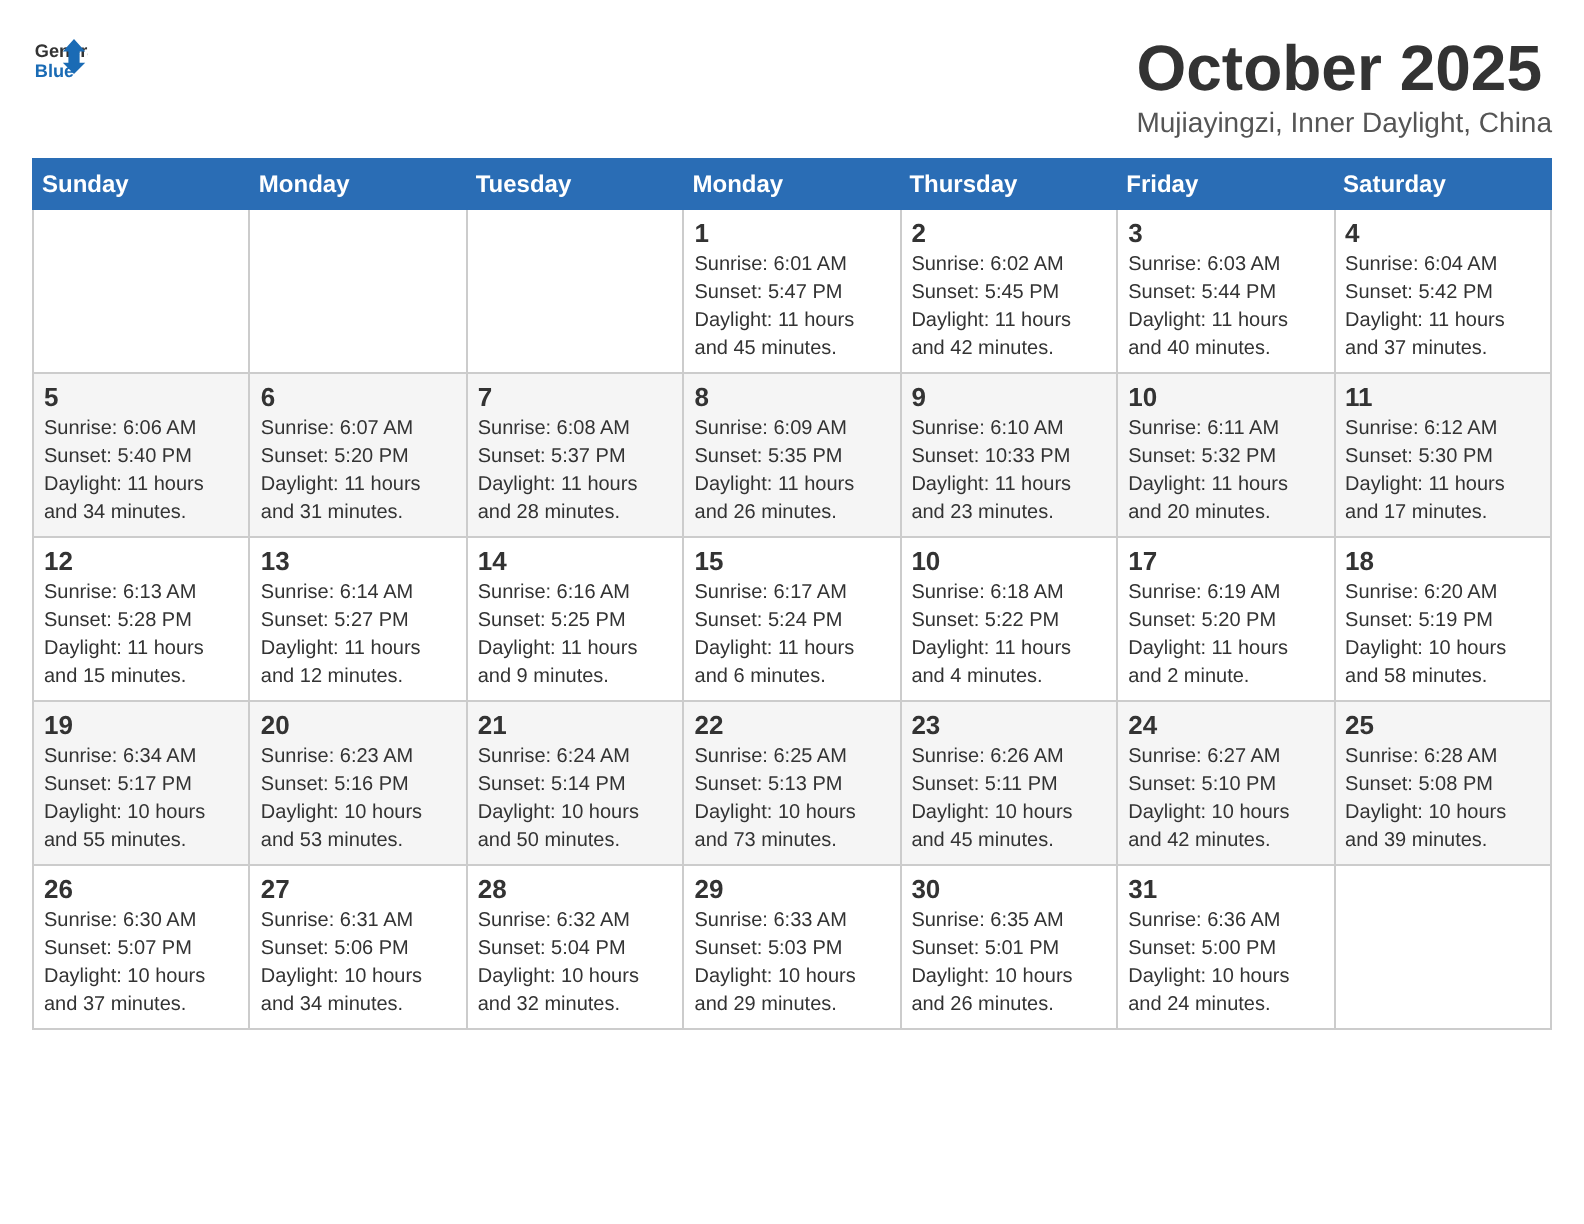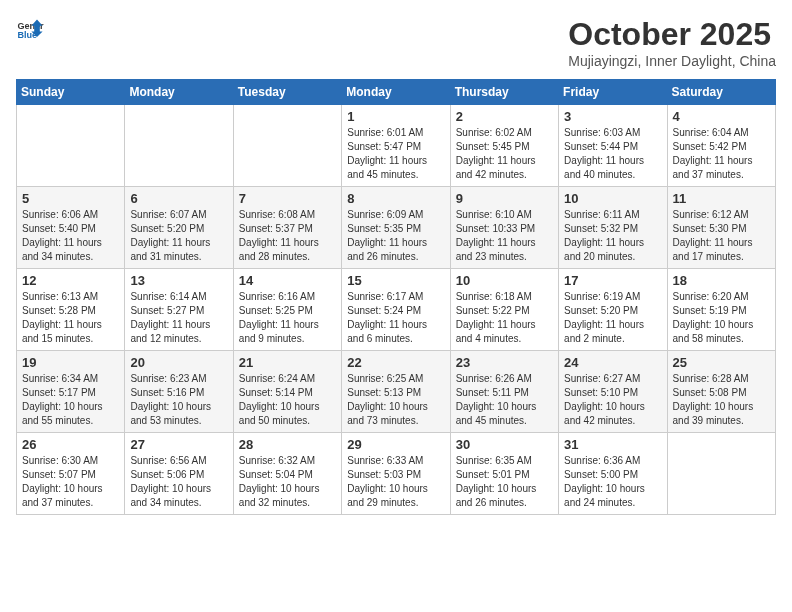--- a/index.html
+++ b/index.html
@@ -298,21 +298,21 @@
       <tr>
         <td>
           <span class="day-num">26</span>
           <div class="cell-text">Sunrise: 6:30 AM</div>
           <div class="cell-text">Sunset: 5:07 PM</div>
           <div class="cell-text">Daylight: 10 hours</div>
           <div class="cell-text">and 37 minutes.</div>
         </td>
         <td>
           <span class="day-num">27</span>
-          <div class="cell-text">Sunrise: 6:56 AM</div>
+          <div class="cell-text">Sunrise: 6:31 AM</div>
           <div class="cell-text">Sunset: 5:06 PM</div>
           <div class="cell-text">Daylight: 10 hours</div>
           <div class="cell-text">and 34 minutes.</div>
         </td>
         <td>
           <span class="day-num">28</span>
           <div class="cell-text">Sunrise: 6:32 AM</div>
           <div class="cell-text">Sunset: 5:04 PM</div>
           <div class="cell-text">Daylight: 10 hours</div>
           <div class="cell-text">and 32 minutes.</div>

